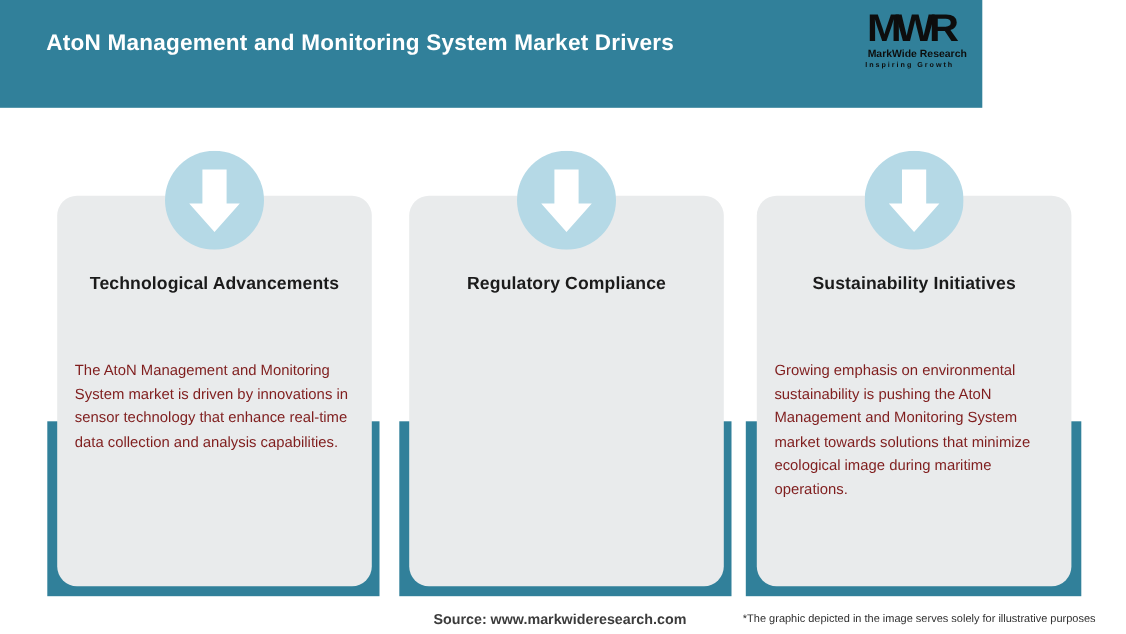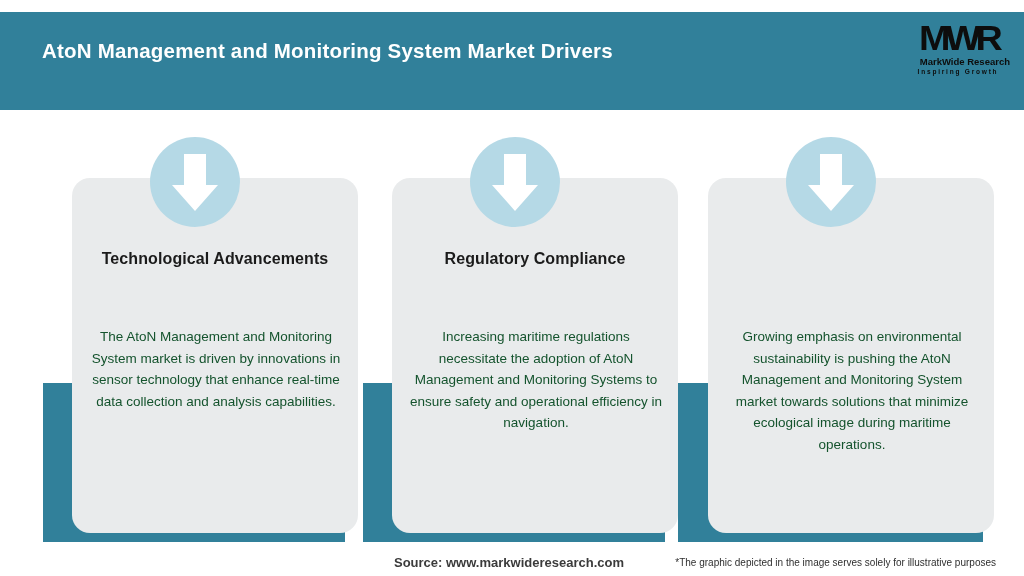--- a/index.html
+++ b/index.html
@@ -9,22 +9,22 @@
     width: 1024px;
     height: 576px;
     background: #ffffff;
     font-family: "Liberation Sans", sans-serif;
     overflow: hidden;
   }
 
   
   .header {
     position: absolute;
-    left: 0; top: 12px;
-    width: 1024px; height: 98px;
+    left: 0; top: 0;
+    width: 893px; height: 98px;
     background: #31809a;
   }
   .header-title {
     position: absolute;
     left: 42px; top: 27px;
     color: #ffffff;
     font-size: 20.5px;
     font-weight: bold;
     letter-spacing: 0.2px;
   }
@@ -75,21 +75,20 @@
   .backer-3 { left: 678px; width: 305px; }
 
   
   .card {
     position: absolute;
     top: 178px;
     width: 286px;
     height: 355px;
     background: #e9ebec;
     border-radius: 18px;
-    margin-left: 20px;
   }
   .card-1 { left: 52px; }
   .card-2 { left: 372px; }
   .card-3 { left: 688px; }
 
   .card-title {
     position: absolute;
     top: 72px;
     left: 0;
     width: 100%;
@@ -99,22 +98,22 @@
     color: #1b1b1b;
     letter-spacing: 0.1px;
   }
   .card-desc {
     position: absolute;
     top: 148px;
     left: 16px;
     right: 14px;
     font-size: 13.5px;
     line-height: 21.5px;
-    color: #14532d;
-    text-align: center;
+    color: #7f1d1d;
+    text-align: left;
   }
 
   
   .circle-icon {
     position: absolute;
     top: 137px;
     width: 90px;
     height: 90px;
   }
   .circle-1 { left: 150px; }
@@ -154,24 +153,24 @@
 <div class="backer backer-2"></div>
 <div class="backer backer-3"></div>
 
 <div class="card card-1">
   <div class="card-title">Technological Advancements</div>
   <div class="card-desc">The AtoN Management and Monitoring System market is driven by innovations in sensor technology that enhance real-time data collection and analysis capabilities.</div>
 </div>
 
 <div class="card card-2">
   <div class="card-title">Regulatory Compliance</div>
-  <div class="card-desc">Increasing maritime regulations necessitate the adoption of AtoN Management and Monitoring Systems to ensure safety and operational efficiency in navigation.</div>
 </div>
 
 <div class="card card-3">
+  <div class="card-title">Sustainability Initiatives</div>
   <div class="card-desc">Growing emphasis on environmental sustainability is pushing the AtoN Management and Monitoring System market towards solutions that minimize ecological image during maritime operations.</div>
 </div>
 
 <svg class="circle-icon circle-1" viewBox="0 0 90 90" aria-hidden="true">
   <circle cx="45" cy="45" r="45" fill="#b5d9e6"></circle>
   <polygon points="34,17 56,17 56,48 68,48 45,74 22,48 34,48" fill="#ffffff"></polygon>
 </svg>
 <svg class="circle-icon circle-2" viewBox="0 0 90 90" aria-hidden="true">
   <circle cx="45" cy="45" r="45" fill="#b5d9e6"></circle>
   <polygon points="34,17 56,17 56,48 68,48 45,74 22,48 34,48" fill="#ffffff"></polygon>

